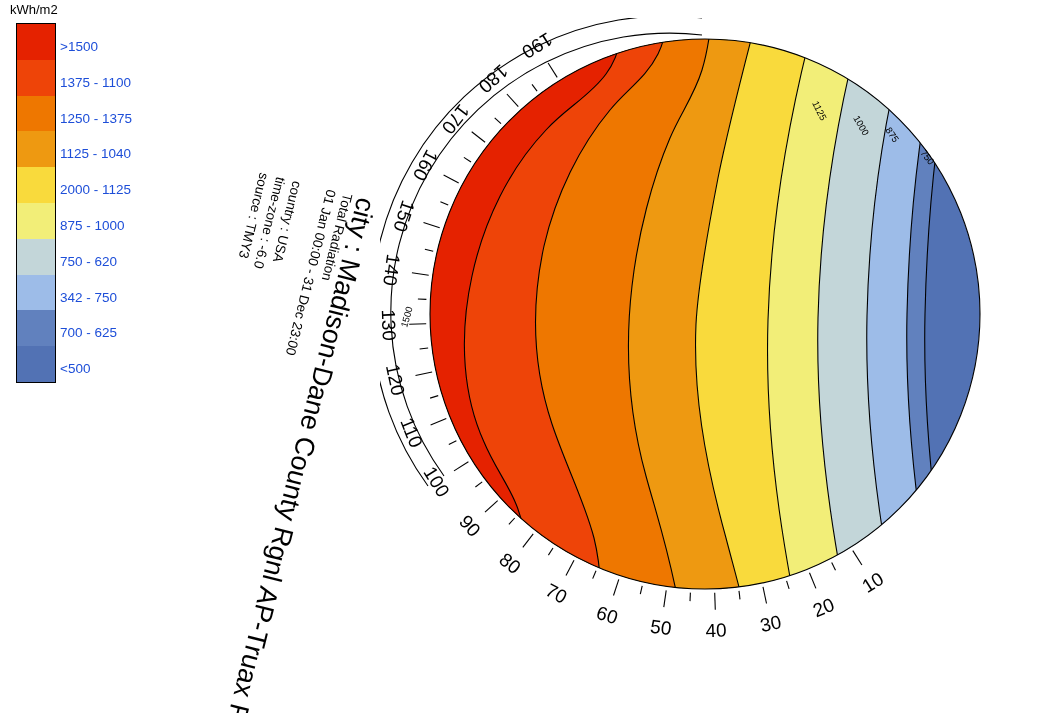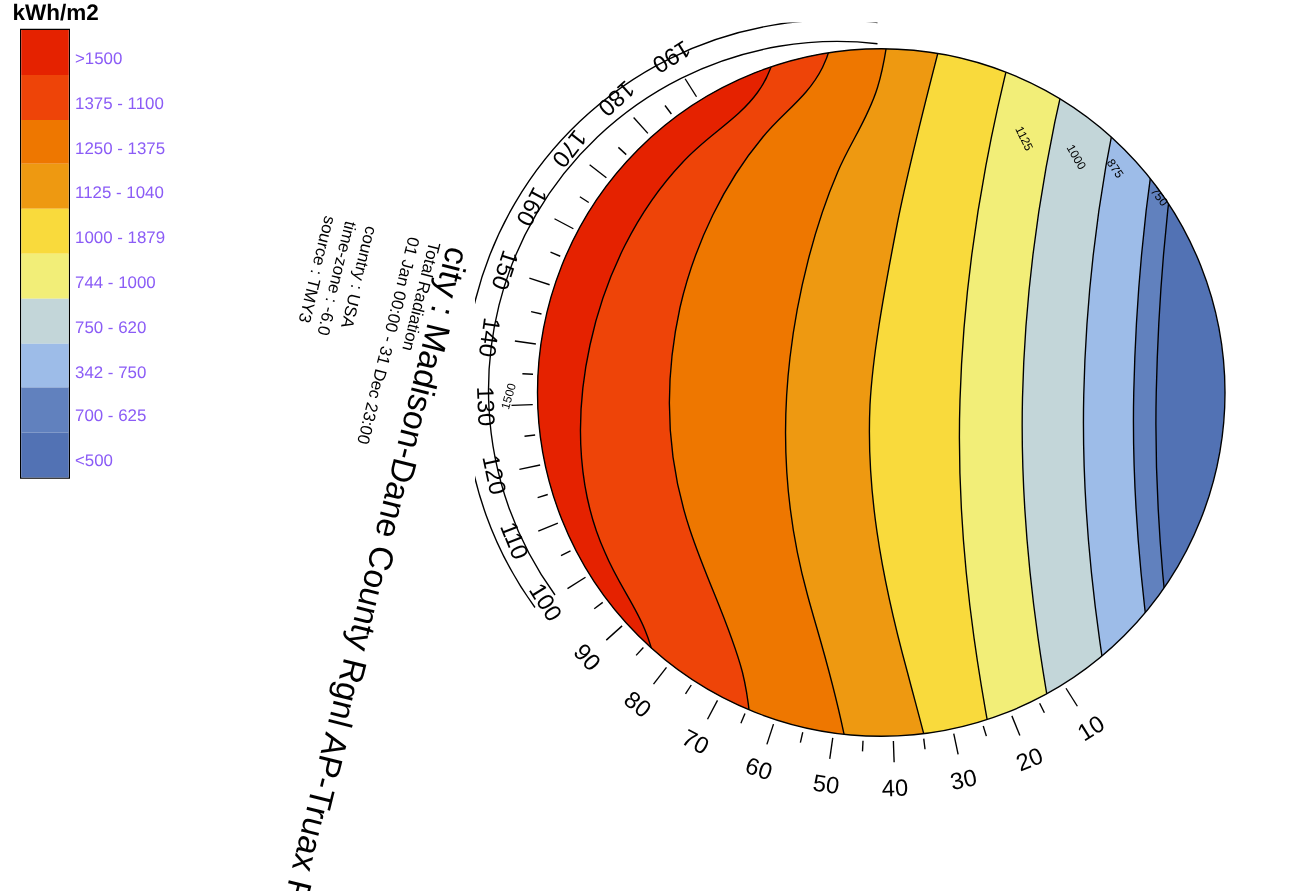--- a/index.html
+++ b/index.html
@@ -17,27 +17,26 @@
   }
 
   
   #legend {
     position: absolute;
     left: 8px;
     top: 2px;
     width: 150px;
   }
   #legend-title {
-    font-size: 18px;
+    font-size: 13px;
     line-height: 16px;
     color: #000;
     padding-left: 2px;
     margin-bottom: 5px;
     white-space: nowrap;
-    font-weight: bold;
   }
   #legend-body {
     position: relative;
   }
   #legend-swatches {
     position: absolute;
     left: 8px;
     top: 0;
     width: 38px;
     border: 1px solid #000;
@@ -51,21 +50,21 @@
   #legend-labels {
     position: absolute;
     left: 52px;
     top: 0;
   }
   .legend-label {
     height: 35.8px;
     line-height: 48px;
     font-size: 13.5px;
     white-space: nowrap;
-    color: #8b5cf6;
+    color: #1d4ed8;
   }
 
   
   #annotation {
     position: absolute;
     left: 356px;
     top: 196px;
     transform-origin: 0 0;
     transform: rotate(104deg);
     white-space: nowrap;
@@ -131,22 +130,22 @@
         <div class="legend-swatch" style="background: rgb(195, 214, 217);"></div>
         <div class="legend-swatch" style="background: rgb(157, 188, 232);"></div>
         <div class="legend-swatch" style="background: rgb(97, 129, 190);"></div>
         <div class="legend-swatch" style="background: rgb(82, 114, 180);"></div>
       </div>
     <div id="legend-labels">
         <div class="legend-label">&gt;1500</div>
         <div class="legend-label">1375 - 1100</div>
         <div class="legend-label">1250 - 1375</div>
         <div class="legend-label">1125 - 1040</div>
-        <div class="legend-label">1000 - 1879</div>
-        <div class="legend-label">744 - 1000</div>
+        <div class="legend-label">2000 - 1125</div>
+        <div class="legend-label">875 - 1000</div>
         <div class="legend-label">750 - 620</div>
         <div class="legend-label">342 - 750</div>
         <div class="legend-label">700 - 625</div>
         <div class="legend-label">&lt;500</div>
       </div>
   </div>
 </div>
 
 <div id="annotation">
   <div class="ann-line">Total Radiation</div>

